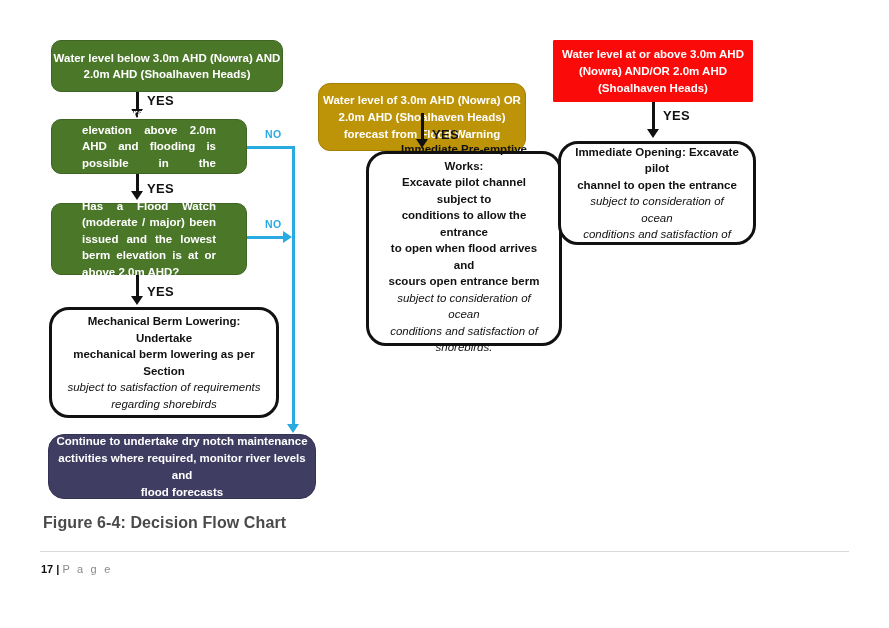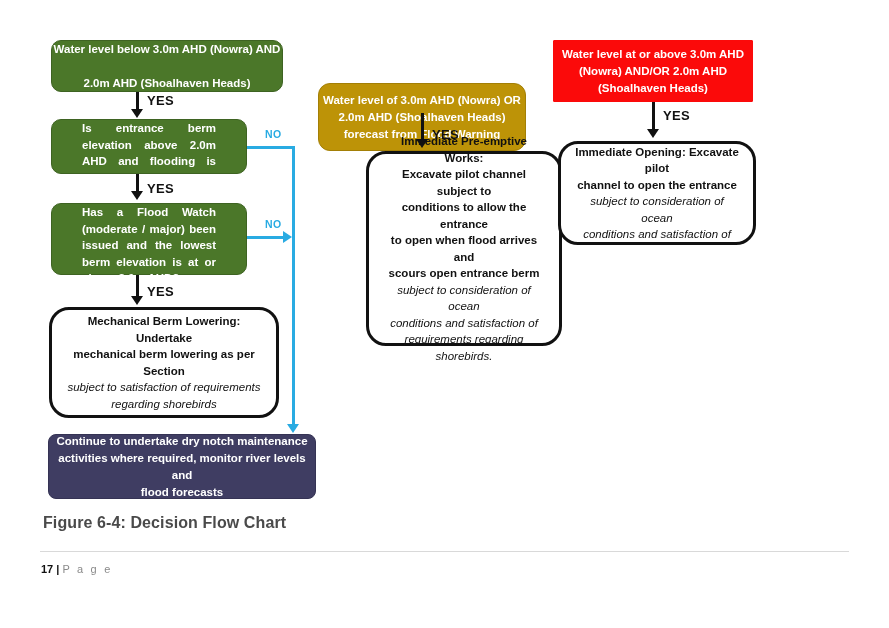--- a/index.html
+++ b/index.html
@@ -13,32 +13,32 @@
   .node{
     position:absolute;box-sizing:border-box;
     display:flex;flex-direction:column;align-items:center;justify-content:center;
     text-align:center;
   }
   .node .ln{display:block;width:100%;}
 
   
   .box-green{
     background:#4b7729;border:1px solid #3e6322;border-radius:10px;
-    color:#ffffff;font-weight:bold;font-size:11.5px;line-height:16.5px;justify-content:space-between;
+    color:#ffffff;font-weight:bold;font-size:11.5px;line-height:16.5px;
   }
   .box-gold{
     background:#bd9307;border:1px solid #a37f06;border-radius:12px;
     color:#ffffff;font-weight:bold;font-size:11.5px;line-height:17px;
   }
   .box-red{
     background:#fb0a0a;border:1px solid #fb0a0a;border-radius:1px;
     color:#ffffff;font-weight:bold;font-size:11.5px;line-height:17px;
   }
   .box-purple{
-    background:#3f3d62;border:1px solid #353354;border-radius:8px;
+    background:#3f3d62;border:1px solid #353354;border-radius:16px;
     color:#ffffff;font-weight:bold;font-size:11.5px;line-height:17px;
   }
   
   .box-white{
     background:#ffffff;border:3px solid #111111;border-radius:20px;
     color:#111111;
   }
   .box-white .bold{font-weight:bold;font-size:11.5px;line-height:16.5px;}
   .box-white .ital{font-style:italic;font-size:11.5px;line-height:16.5px;}
 
@@ -156,21 +156,20 @@
 
   <div class="node box-white" style="left:330px;top:151px;width:196px;height:195px;margin-left:36px;">
     <div class="centerpad">
       <span class="ln bold">Immediate Pre-emptive Works:</span>
       <span class="ln bold">Excavate pilot channel subject to</span>
       <span class="ln bold">conditions to allow the entrance</span>
       <span class="ln bold">to open when flood arrives and</span>
       <span class="ln bold">scours open entrance berm</span>
       <span class="ln ital">subject to consideration of ocean</span>
       <span class="ln ital">conditions and satisfaction of</span>
-      <span class="ln ital">requirements regarding</span>
       <span class="ln ital">shorebirds.</span>
     </div>
   </div>
 
   <div class="node box-red" style="left:553px;top:40px;width:200px;height:62px;">
     <span class="ln">Water level at or above 3.0m AHD</span>
     <span class="ln">(Nowra) AND/OR 2.0m AHD</span>
     <span class="ln">(Shoalhaven Heads)</span>
   </div>
 

